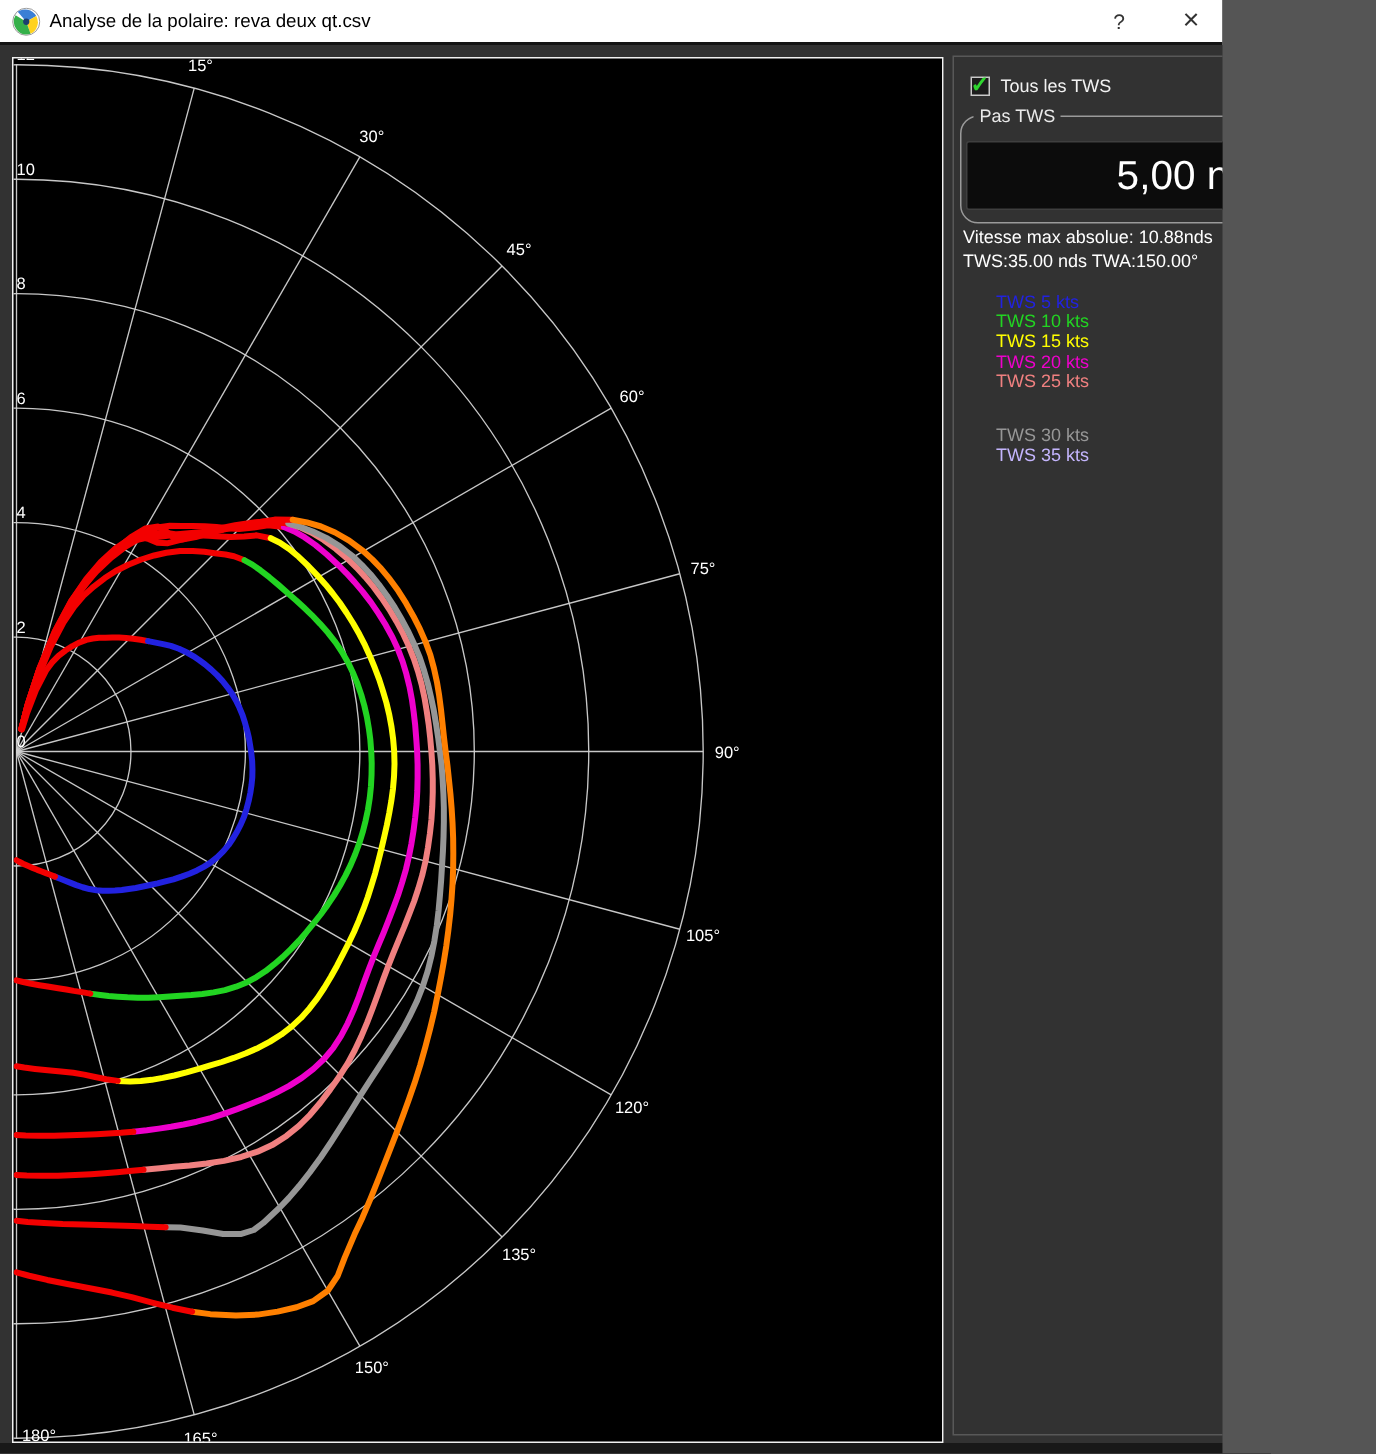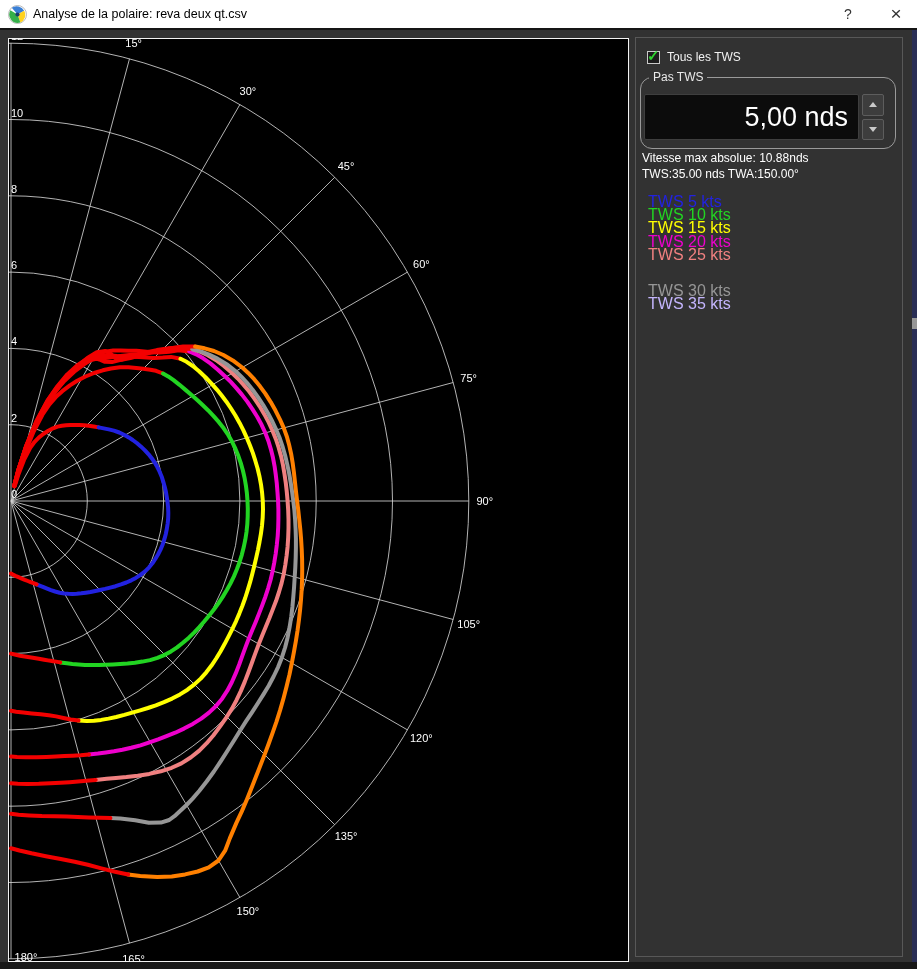--- a/index.html
+++ b/index.html
@@ -1,16 +1,16 @@
 <!DOCTYPE html>
 <html><head>
 <meta charset="utf-8">
 <style>
   html,body{margin:0;padding:0;background:#555;}
-  .window{position:relative;width:917px;height:969px;background:#323232;overflow:hidden;
+  .window{position:relative;width:815px;height:969px;background:#323232;overflow:hidden;
           font-family:"Liberation Sans",sans-serif;}
   
   .titlebar{position:absolute;left:0;top:0;width:100%;height:30px;background:#ffffff;
             border-bottom:2px solid #151515;box-sizing:border-box;}
   .titlebar .app-icon{position:absolute;left:8px;top:5px;width:19px;height:19px;}
   .titlebar .title-text{position:absolute;left:33px;top:7px;font-size:12.5px;color:#000;white-space:nowrap;}
   .tb-btn{position:absolute;top:0;height:28px;width:34px;text-align:center;line-height:28px;
           color:#333;cursor:default;}
   .tb-help{right:52px;font-size:14px;}
   .tb-close{right:4px;font-size:19px;font-weight:300;}
@@ -35,21 +35,21 @@
               color:#fff;font-size:27px;text-align:right;padding-right:10px;line-height:44px;
               box-sizing:border-box;overflow:hidden;}
   .spin-btns{width:22px;display:flex;flex-direction:column;gap:3px;}
   .spin-btn{flex:1;background:#3d3d3d;border:1px solid #5d5d5d;border-radius:2px;
             display:flex;align-items:center;justify-content:center;box-sizing:border-box;}
   .tri-up{width:0;height:0;border-left:4px solid transparent;border-right:4px solid transparent;
           border-bottom:5px solid #c9c9c9;}
   .tri-down{width:0;height:0;border-left:4px solid transparent;border-right:4px solid transparent;
             border-top:5px solid #c9c9c9;}
   .info-block{position:absolute;left:6px;top:112px;font-size:12px;line-height:16px;color:#fff;}
-  .legend{position:absolute;left:12px;top:157px;font-size:16px;line-height:13.2px;}
+  .legend{position:absolute;left:28px;top:157px;font-size:12px;line-height:13.2px;}
   .legend div{white-space:nowrap;}
   
   .right-strip{position:absolute;left:912px;top:30px;width:5px;height:939px;background:#292e55;}
   .right-strip .grip{position:absolute;left:0;top:288px;width:5px;height:11px;background:#979797;}
   .bottom-edge{position:absolute;left:0;top:962px;width:100%;height:7px;background:#181818;}
 </style>
 </head>
 <body>
 
 <div class="window">

